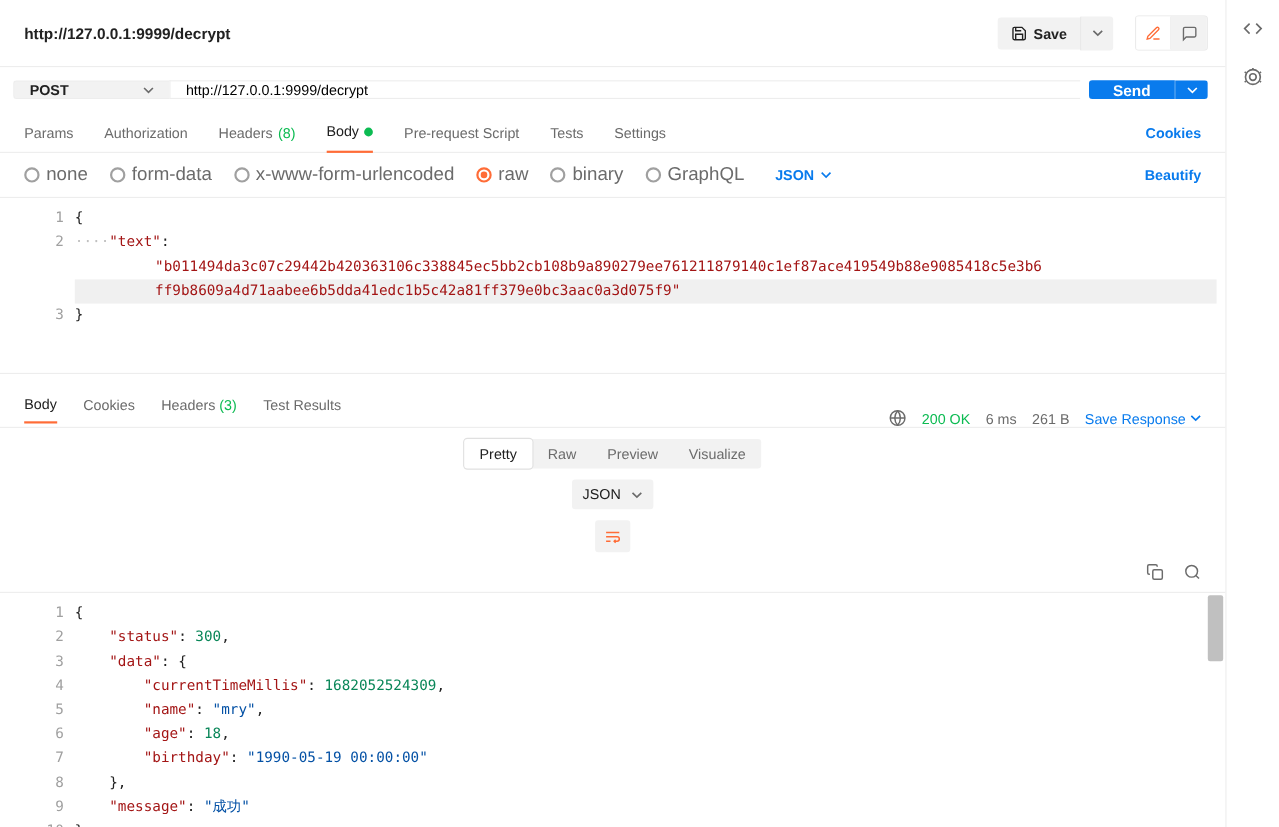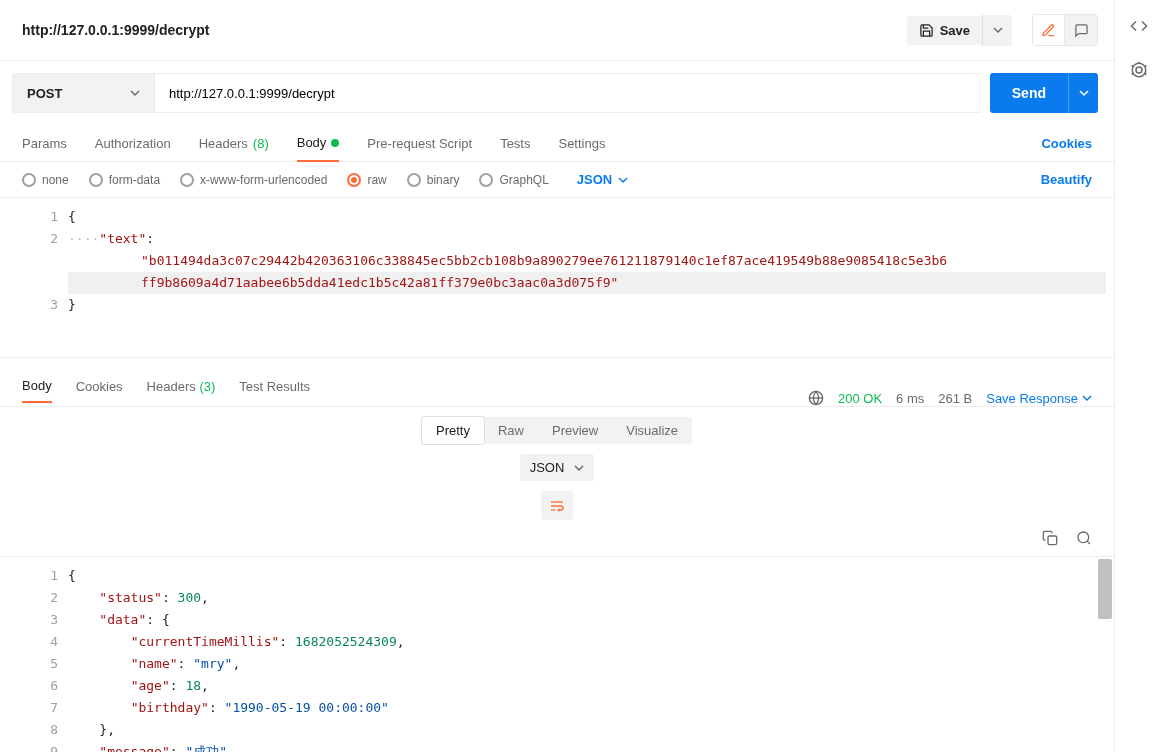--- a/index.html
+++ b/index.html
@@ -18,34 +18,34 @@
 .icon-group { display: flex; border: 1px solid #e6e6e6; border-radius: 3px; margin-left: 12px; }
 .icon-btn { width: 32px; height: 30px; display: flex; align-items: center; justify-content: center; background: #fff; cursor: pointer; border: none; }
 .icon-btn:first-child { border-right: 1px solid #e6e6e6; color: #ff6c37; }
 .icon-btn:last-child { color: #6b6b6b; background: #f2f2f2; }
 
 
 .url-row { display: flex; padding: 12px 16px 12px 12px; gap: 0; }
 .method-select { display: flex; align-items: center; justify-content: space-between; background: #f2f2f2; border: 1px solid #ededed; border-right: none; border-radius: 3px 0 0 3px; padding: 0 14px; width: 142px; font-weight: 600; font-size: 13px; cursor: pointer; }
 .url-input { flex: 1; border: 1px solid #ededed; padding: 0 14px; font-size: 13px; background: #fff; border-right: none; }
 .send-group { display: flex; margin-left: 8px; }
-.send-btn { background: #097bed; color: #fff; border: none; padding: 12px 22px; font-size: 14px; font-weight: 600; border-radius: 3px 0 0 3px; cursor: pointer; }
+.send-btn { background: #097bed; color: #fff; border: none; padding: 0 22px; font-size: 14px; font-weight: 600; border-radius: 3px 0 0 3px; cursor: pointer; }
 .send-chevron { background: #097bed; border: none; border-left: 1px solid rgba(255,255,255,.25); width: 30px; display: flex; align-items: center; justify-content: center; border-radius: 0 3px 3px 0; cursor: pointer; }
 
 
 .tabs { display: flex; align-items: center; padding: 0 22px; border-bottom: 1px solid #ededed; gap: 28px; position: relative; }
 .tab { padding: 10px 0; color: #6b6b6b; font-size: 13px; cursor: pointer; display: flex; align-items: center; gap: 5px; }
 .tab.active { color: #212121; font-weight: 500; border-bottom: 2px solid #ff6c37; margin-bottom: -1px; }
 .tab-count { color: #0cbb52; }
 .tab-dot { width: 8px; height: 8px; background: #0cbb52; border-radius: 50%; display: inline-block; }
 .cookies-link { margin-left: auto; color: #097bed; font-weight: 600; cursor: pointer; font-size: 13px; }
 
 
 .body-types { display: flex; align-items: center; padding: 10px 22px; gap: 20px; border-bottom: 1px solid #ededed; }
-.radio-opt { display: flex; align-items: center; gap: 6px; color: #6b6b6b; font-size: 12px; cursor: pointer; }
+.radio-opt { display: flex; align-items: center; gap: 6px; color: #6b6b6b; font-size: 17px; cursor: pointer; }
 .radio { width: 14px; height: 14px; border-radius: 50%; border: 2px solid #a0a0a0; display: inline-block; position: relative; }
 .radio.checked { border-color: #ff6c37; }
 .radio.checked::after { content: ""; position: absolute; inset: 2px; background: #ff6c37; border-radius: 50%; }
 .json-dd { color: #097bed; font-weight: 600; display: flex; align-items: center; gap: 6px; cursor: pointer; margin-left: 8px; }
 .beautify { margin-left: auto; color: #097bed; font-weight: 600; cursor: pointer; }
 
 
 .editor { display: flex; font-family: "SFMono-Regular", Consolas, Menlo, monospace; font-size: 13px; height: 160px; border-bottom: 1px solid #ededed; padding: 8px; }
 .gutter { width: 60px; text-align: right; color: #a0a0a0; padding-right: 10px; user-select: none; }
 .gutter div { height: 22px; line-height: 22px; }

